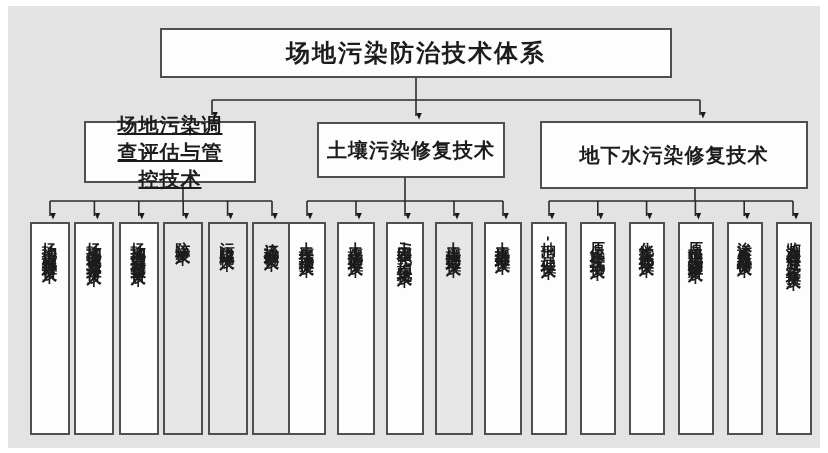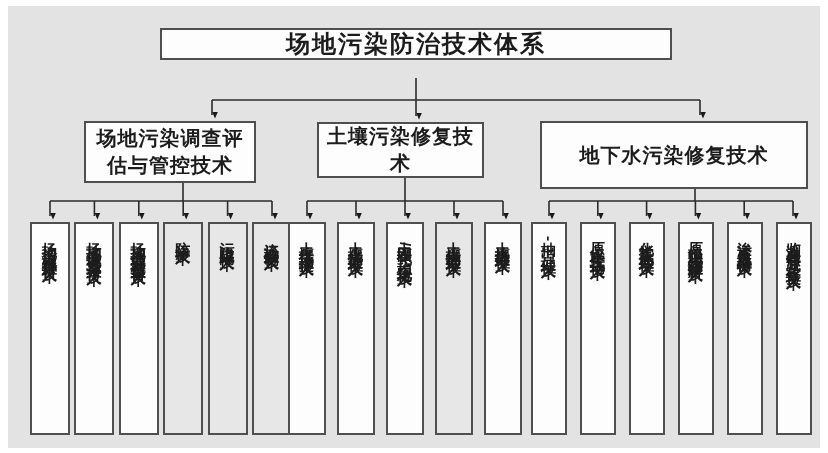--- a/index.html
+++ b/index.html
@@ -10,26 +10,26 @@
   .canvas{
     position:absolute;left:8px;top:6px;width:812px;height:442px;
     background:#e3e3e3;
   }
   .box{
     position:absolute;background:#fdfdfd;border:2px solid #4f4f4f;
     box-sizing:border-box;display:flex;align-items:center;justify-content:center;
     text-align:center;font-weight:700;color:#1c1c1c;
   }
   .root-box{
-    left:160px;top:28px;width:512px;height:32px;
+    left:160px;top:28px;width:512px;height:50px;
     font-size:24px;letter-spacing:2px;border-width:2px;
   }
   .branch-box{font-size:20px;letter-spacing:1px;line-height:27px;}
-  .branch-1{left:84px;top:121px;width:172px;height:62px;padding:0 10px;}
-  .branch-2{left:317px;top:122px;width:167px;height:56px;}
+  .branch-1{left:84px;top:121px;width:172px;height:62px;padding:0 24px;text-decoration:underline;}
+  .branch-2{left:317px;top:122px;width:188px;height:56px;}
   .branch-3{left:540px;top:121px;width:268px;height:68px;}
   .leaf-group{
     position:absolute;top:222px;height:213px;display:flex;
     justify-content:space-between;
   }
   .group-1{left:30px;width:262px;}
   .group-2{left:288px;width:234px;}
   .group-3{left:531px;width:281px;}
   .leaf{
     height:213px;background:#fdfdfd;border:2px solid #4f4f4f;

